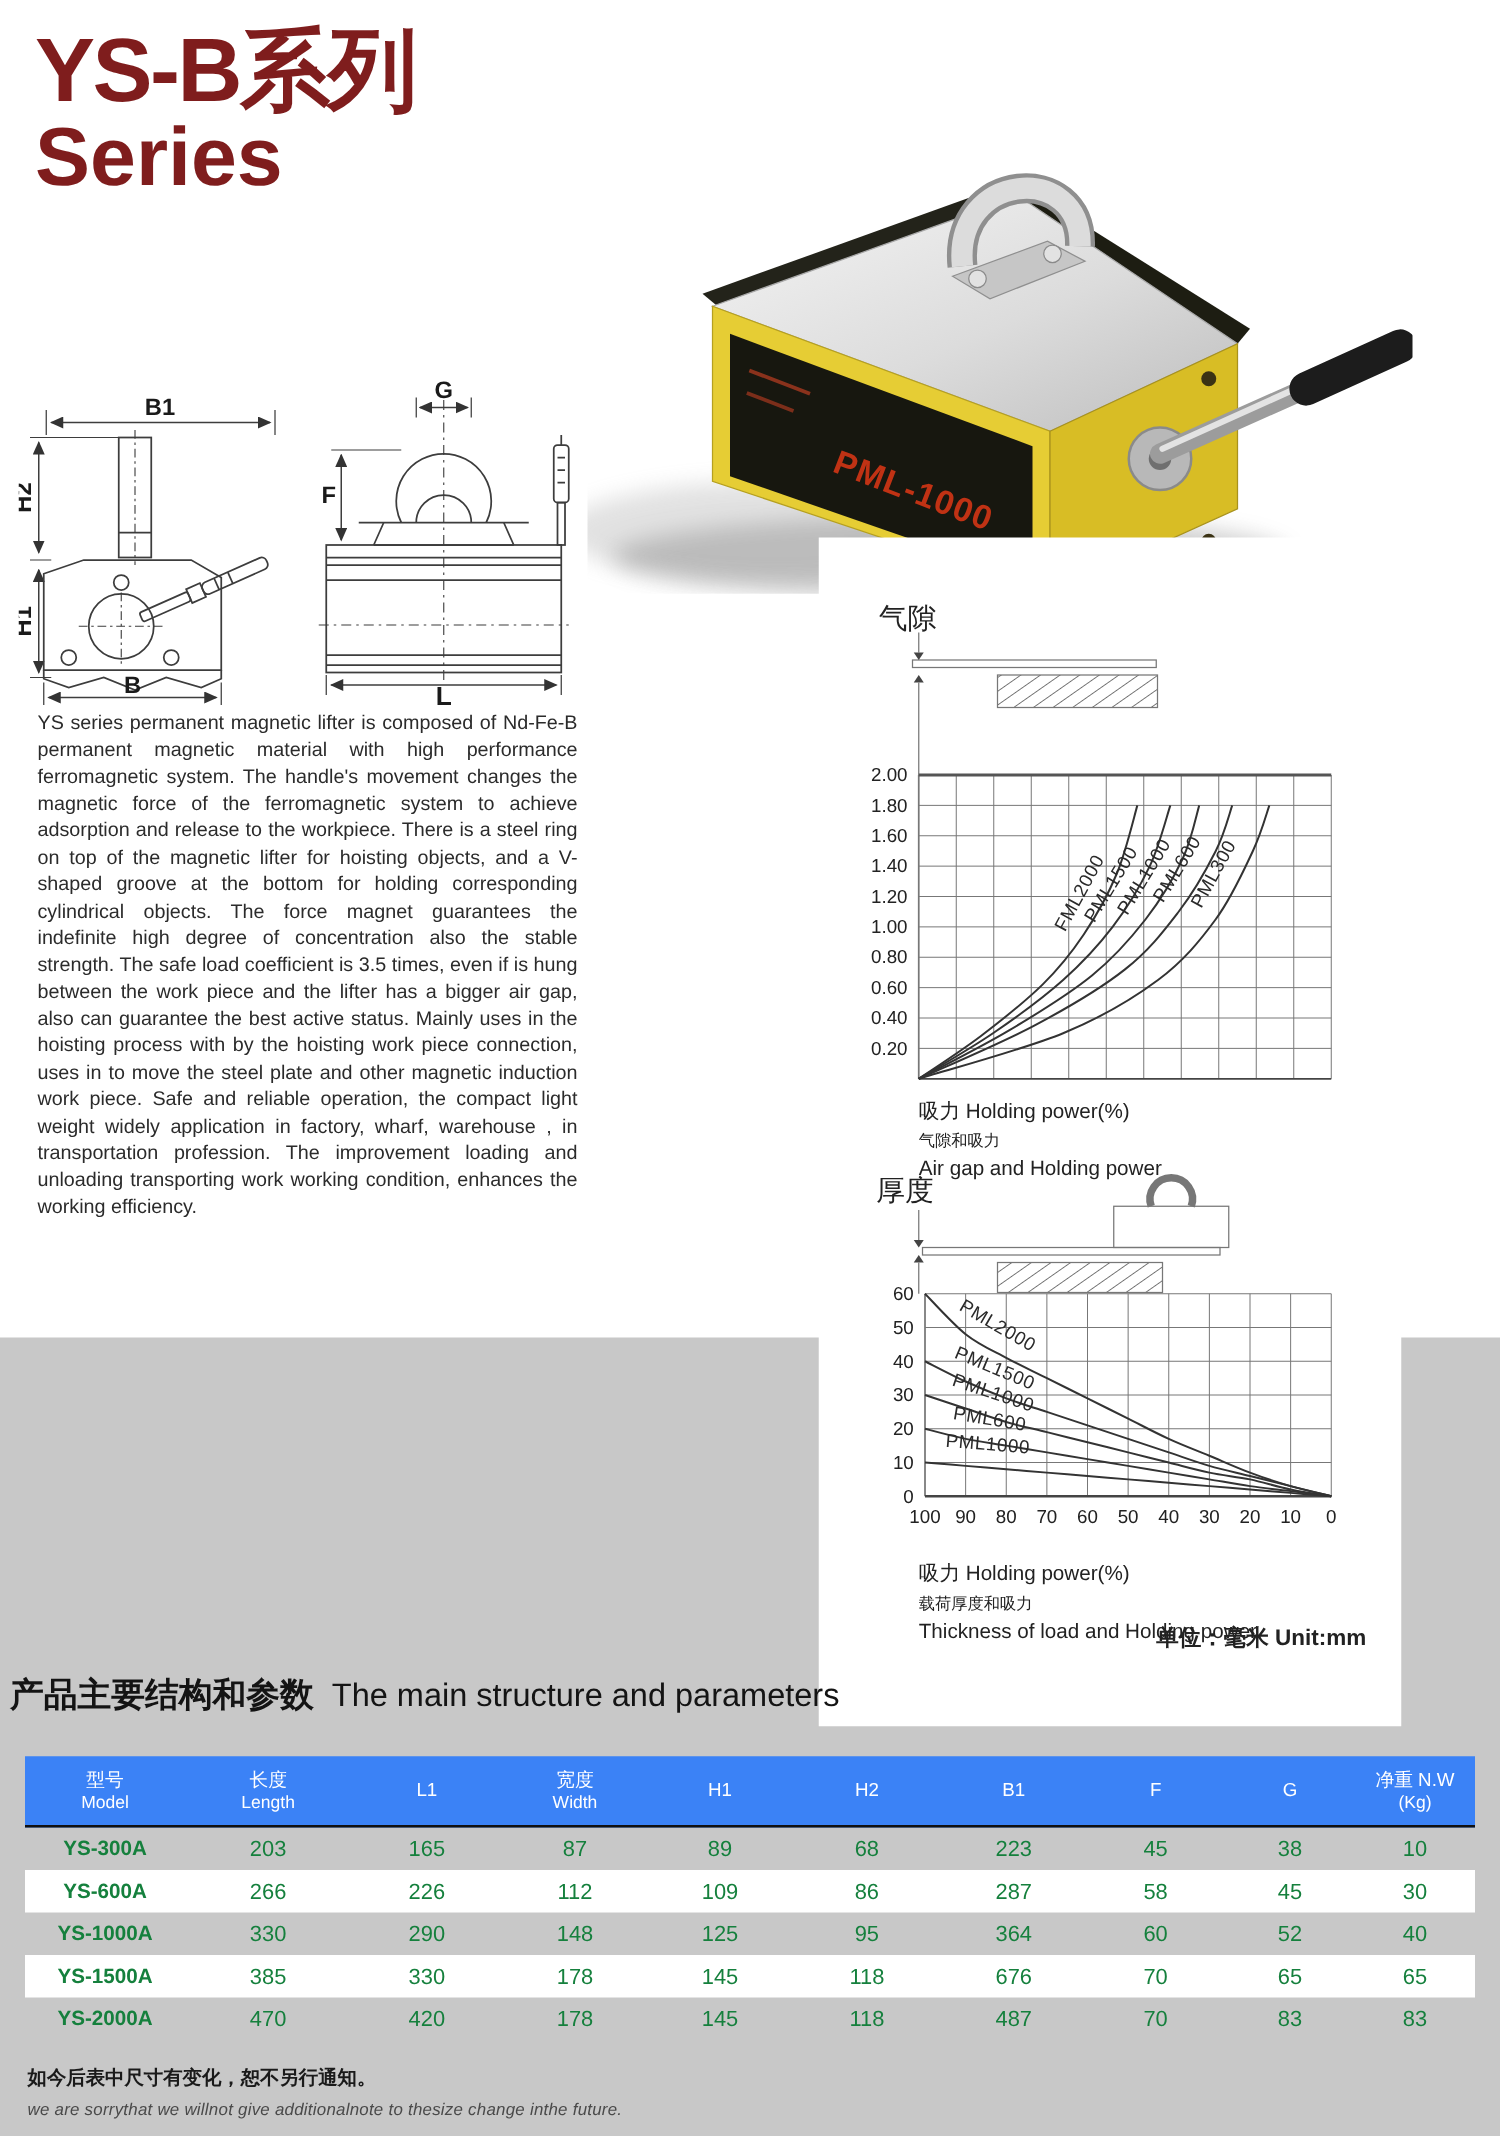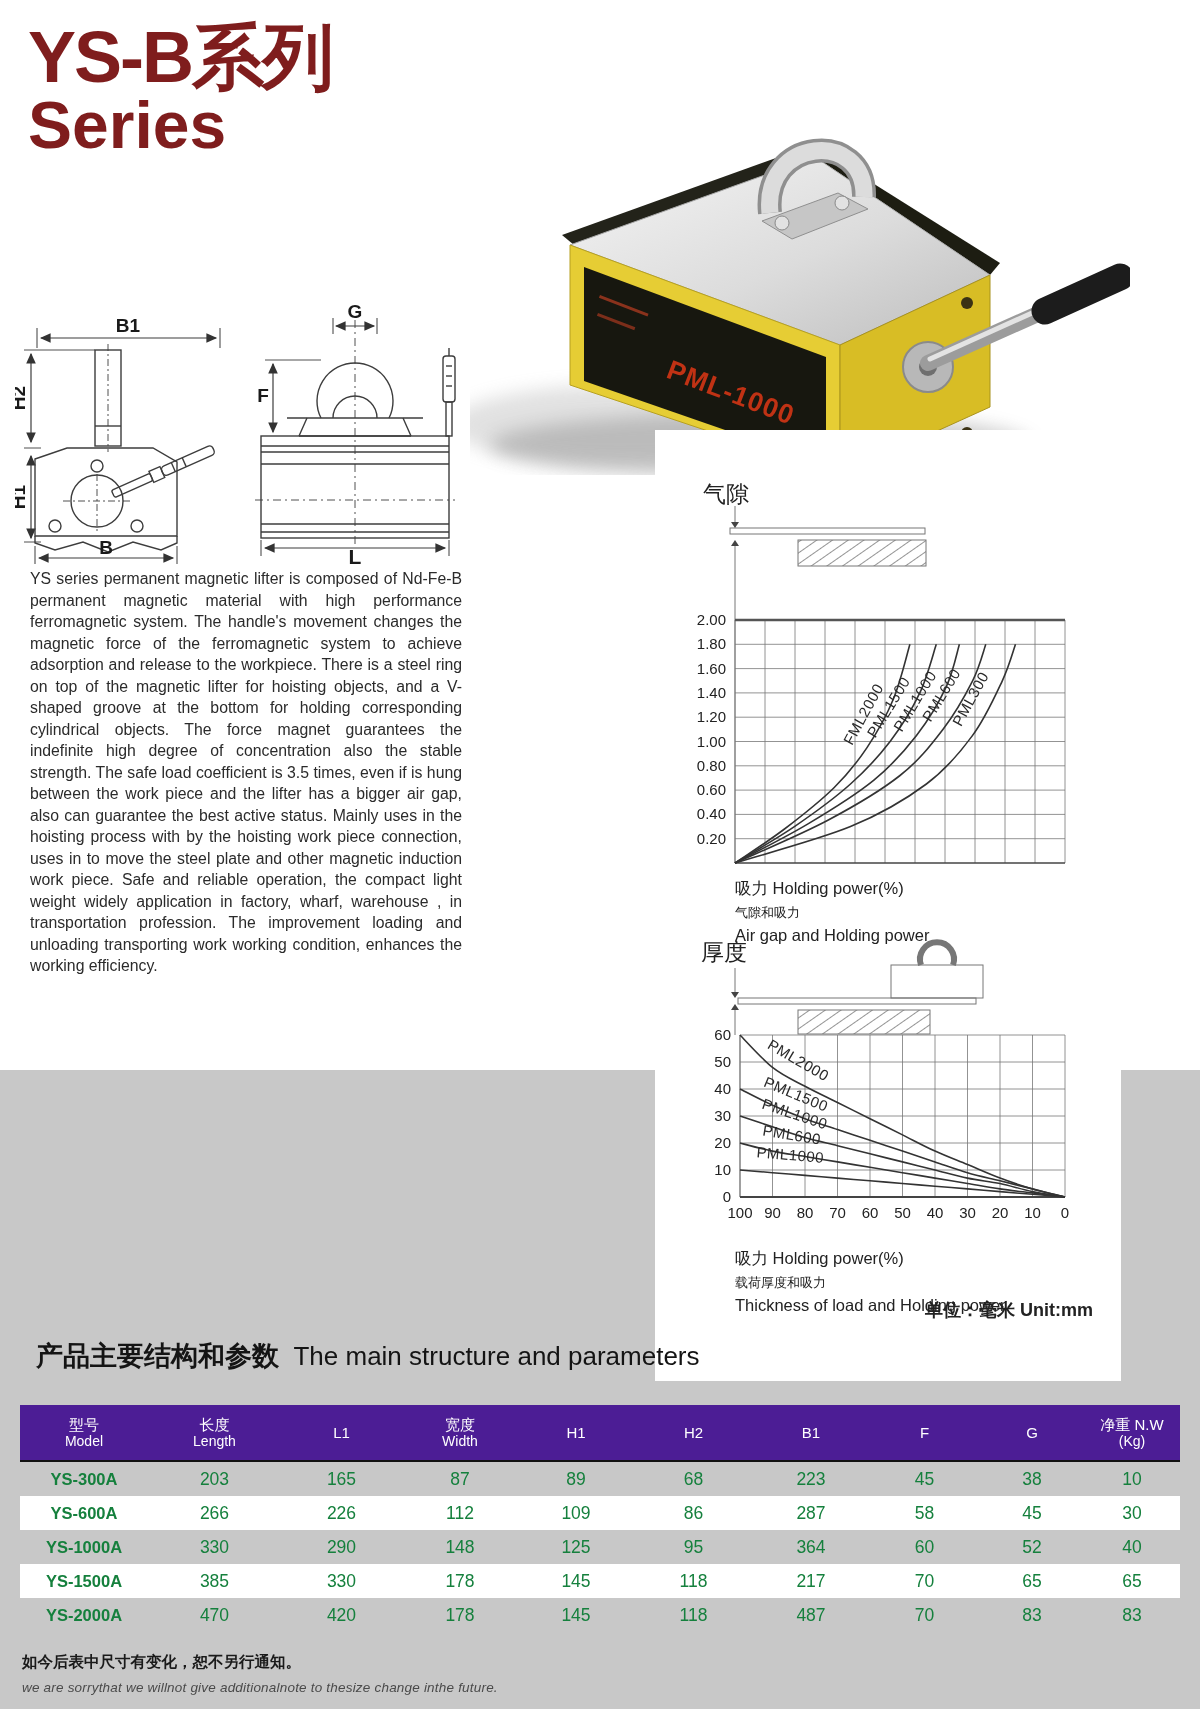--- a/index.html
+++ b/index.html
@@ -11,26 +11,26 @@
   .title .t1{font-size:72px;font-weight:800;letter-spacing:-2px;}
   .title .t2{font-size:66px;font-weight:700;letter-spacing:0px;}
   .desc{position:absolute;left:30px;top:568px;width:432px;font-size:15.8px;line-height:21.5px;
         color:#2b2b2b;text-align:justify;}
   .chart-panel{position:absolute;left:655px;top:430px;width:466px;height:951px;background:#fff;}
   .cap{position:absolute;left:80px;font-size:16.5px;color:#222;}
   .cap .c1{font-size:16.5px;margin-bottom:4px;}
   .cap .c2{font-size:13px;margin-bottom:4px;}
   .cap .c3{font-size:16.5px;}
   .unit-note{position:absolute;right:28px;top:868px;font-size:18px;font-weight:600;color:#222;}
-  .section-title{position:absolute;left:36px;top:1338px;text-align:center;}
+  .section-title{position:absolute;left:8px;top:1338px;text-align:center;}
   .section-title .cn{font-size:27px;font-weight:700;color:#141414;}
   .section-title .en{font-size:26px;font-weight:500;color:#141414;margin-left:10px;}
   .tbl{position:absolute;left:20px;top:1405px;width:1160px;}
   .trow,.thead{display:grid;grid-template-columns:128px 133px 121px 116px 116px 119px 116px 111px 104px 96px;}
-  .thead{background:#4c1d95;color:#fff;height:57px;border-bottom:2px solid #111;}
+  .thead{background:#3b82f6;color:#fff;height:57px;border-bottom:2px solid #111;}
   .th{display:flex;flex-direction:column;justify-content:center;align-items:center;line-height:1.15;}
   .th .l1{font-size:15px;}
   .th .l2{font-size:14px;}
   .trow{height:34px;}
   .trow.alt{background:#fff;}
   .td{display:flex;align-items:center;justify-content:center;font-size:17.5px;color:#15803d;}
   .td.model{font-weight:700;font-size:16.5px;}
   .footer{position:absolute;left:22px;top:1652px;}
   .footer .fcn{font-size:15.5px;font-weight:700;color:#1a1a1a;margin-bottom:7px;}
   .footer .fen{font-size:13.5px;color:#4a4a4a;letter-spacing:0.2px;font-style:italic;}
@@ -407,21 +407,21 @@
         <div class="td">52</div>
         <div class="td">40</div>
       </div>
       <div class="trow alt">
         <div class="td model">YS-1500A</div>
         <div class="td">385</div>
         <div class="td">330</div>
         <div class="td">178</div>
         <div class="td">145</div>
         <div class="td">118</div>
-        <div class="td">217</div>
+        <div class="td">676</div>
         <div class="td">70</div>
         <div class="td">65</div>
         <div class="td">65</div>
       </div>
       <div class="trow">
         <div class="td model">YS-2000A</div>
         <div class="td">470</div>
         <div class="td">420</div>
         <div class="td">178</div>
         <div class="td">145</div>

